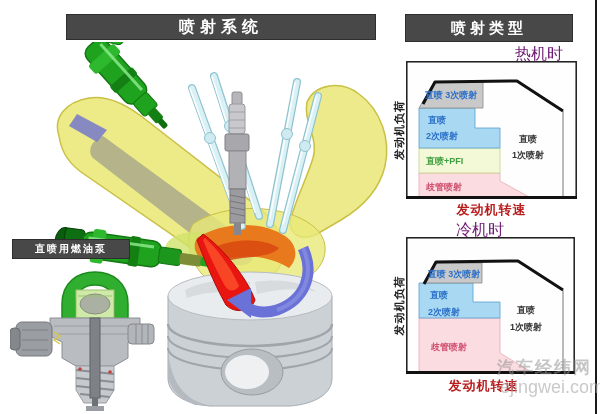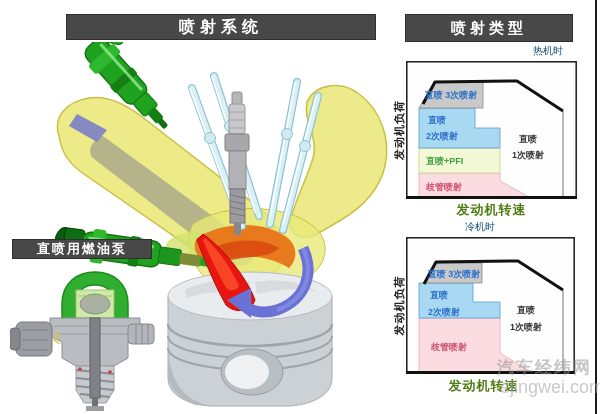--- a/index.html
+++ b/index.html
@@ -6,23 +6,23 @@
   .stage{
     position:relative;width:600px;height:414px;background:#ffffff;overflow:hidden;
     font-family:"Liberation Sans","DejaVu Sans",sans-serif;
   }
   .titlebar{
     position:absolute;background:#484848;color:#fff;text-align:center;
     font-weight:bold;border:1px solid #2e2e2e;box-sizing:border-box;
   }
   .titlebar.main{left:66px;top:14px;width:310px;height:26px;line-height:24px;font-size:16px;letter-spacing:5px;}
   .titlebar.right{left:405px;top:14px;width:168px;height:28px;line-height:26px;font-size:15px;letter-spacing:4px;}
-  .titlebar.pump{left:12px;top:239px;width:140px;height:20px;line-height:18px;font-size:13px;letter-spacing:2px;}
-  .cond{position:absolute;width:168px;text-align:right;font-size:10px;color:#0c4a6e;padding-right:10px;box-sizing:border-box;}
-  .xlabel{position:absolute;width:171px;text-align:center;font-size:13px;font-weight:bold;color:#4d7c0f;letter-spacing:1px;}
+  .titlebar.pump{left:12px;top:239px;width:118px;height:20px;line-height:18px;font-size:10px;letter-spacing:2px;}
+  .cond{position:absolute;width:168px;text-align:right;font-size:16px;color:#701a75;padding-right:10px;box-sizing:border-box;}
+  .xlabel{position:absolute;width:171px;text-align:center;font-size:13px;font-weight:bold;color:#b91c1c;letter-spacing:1px;}
   .ylabel{
     position:absolute;width:138px;text-align:center;font-size:11px;font-weight:bold;color:#222;
     transform:rotate(-90deg);transform-origin:left top;letter-spacing:1px;
   }
   .wm1{position:absolute;left:497px;top:356px;font-size:17px;font-weight:bold;color:rgba(150,150,150,0.55);letter-spacing:2px;z-index:6;white-space:nowrap;}
   .wm2{position:absolute;left:500px;top:377px;font-size:18px;color:rgba(165,165,165,0.6);z-index:6;white-space:nowrap;}
   .rightborder{position:absolute;left:595px;top:0;width:2px;height:414px;background:#1a1a1a;}
   svg text.rl{font-size:9px;font-weight:bold;font-family:"Liberation Sans","DejaVu Sans",sans-serif;}
 </style>
 </head>

